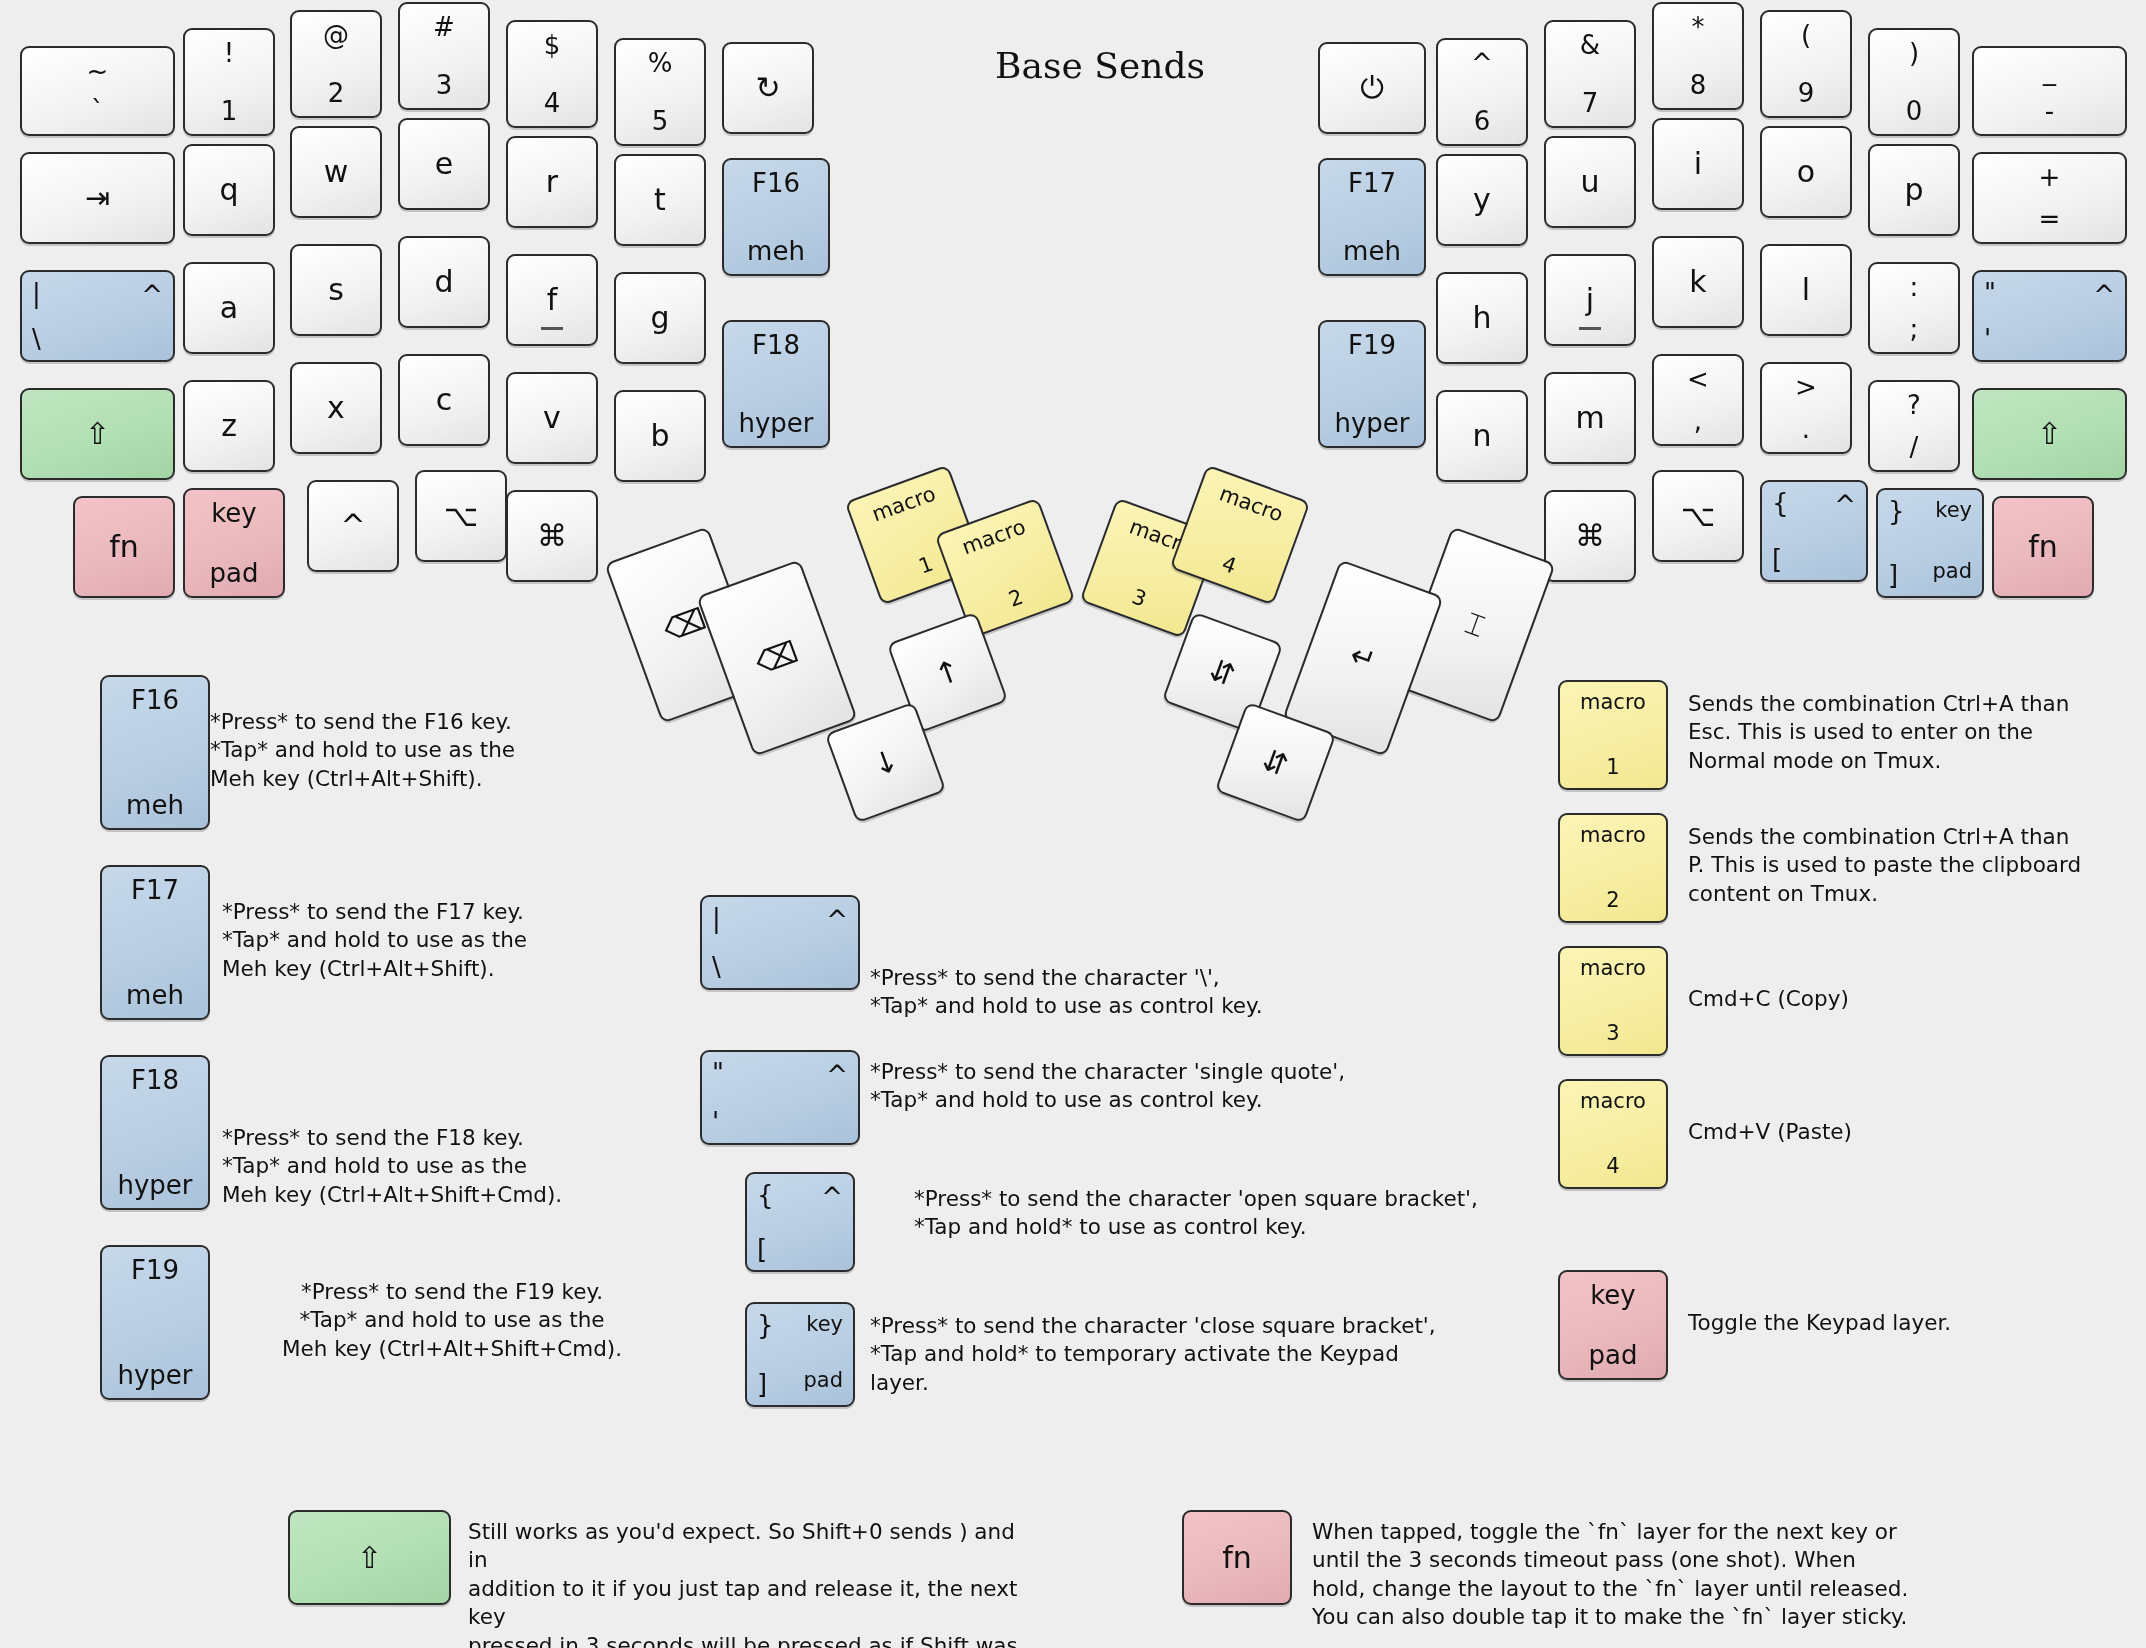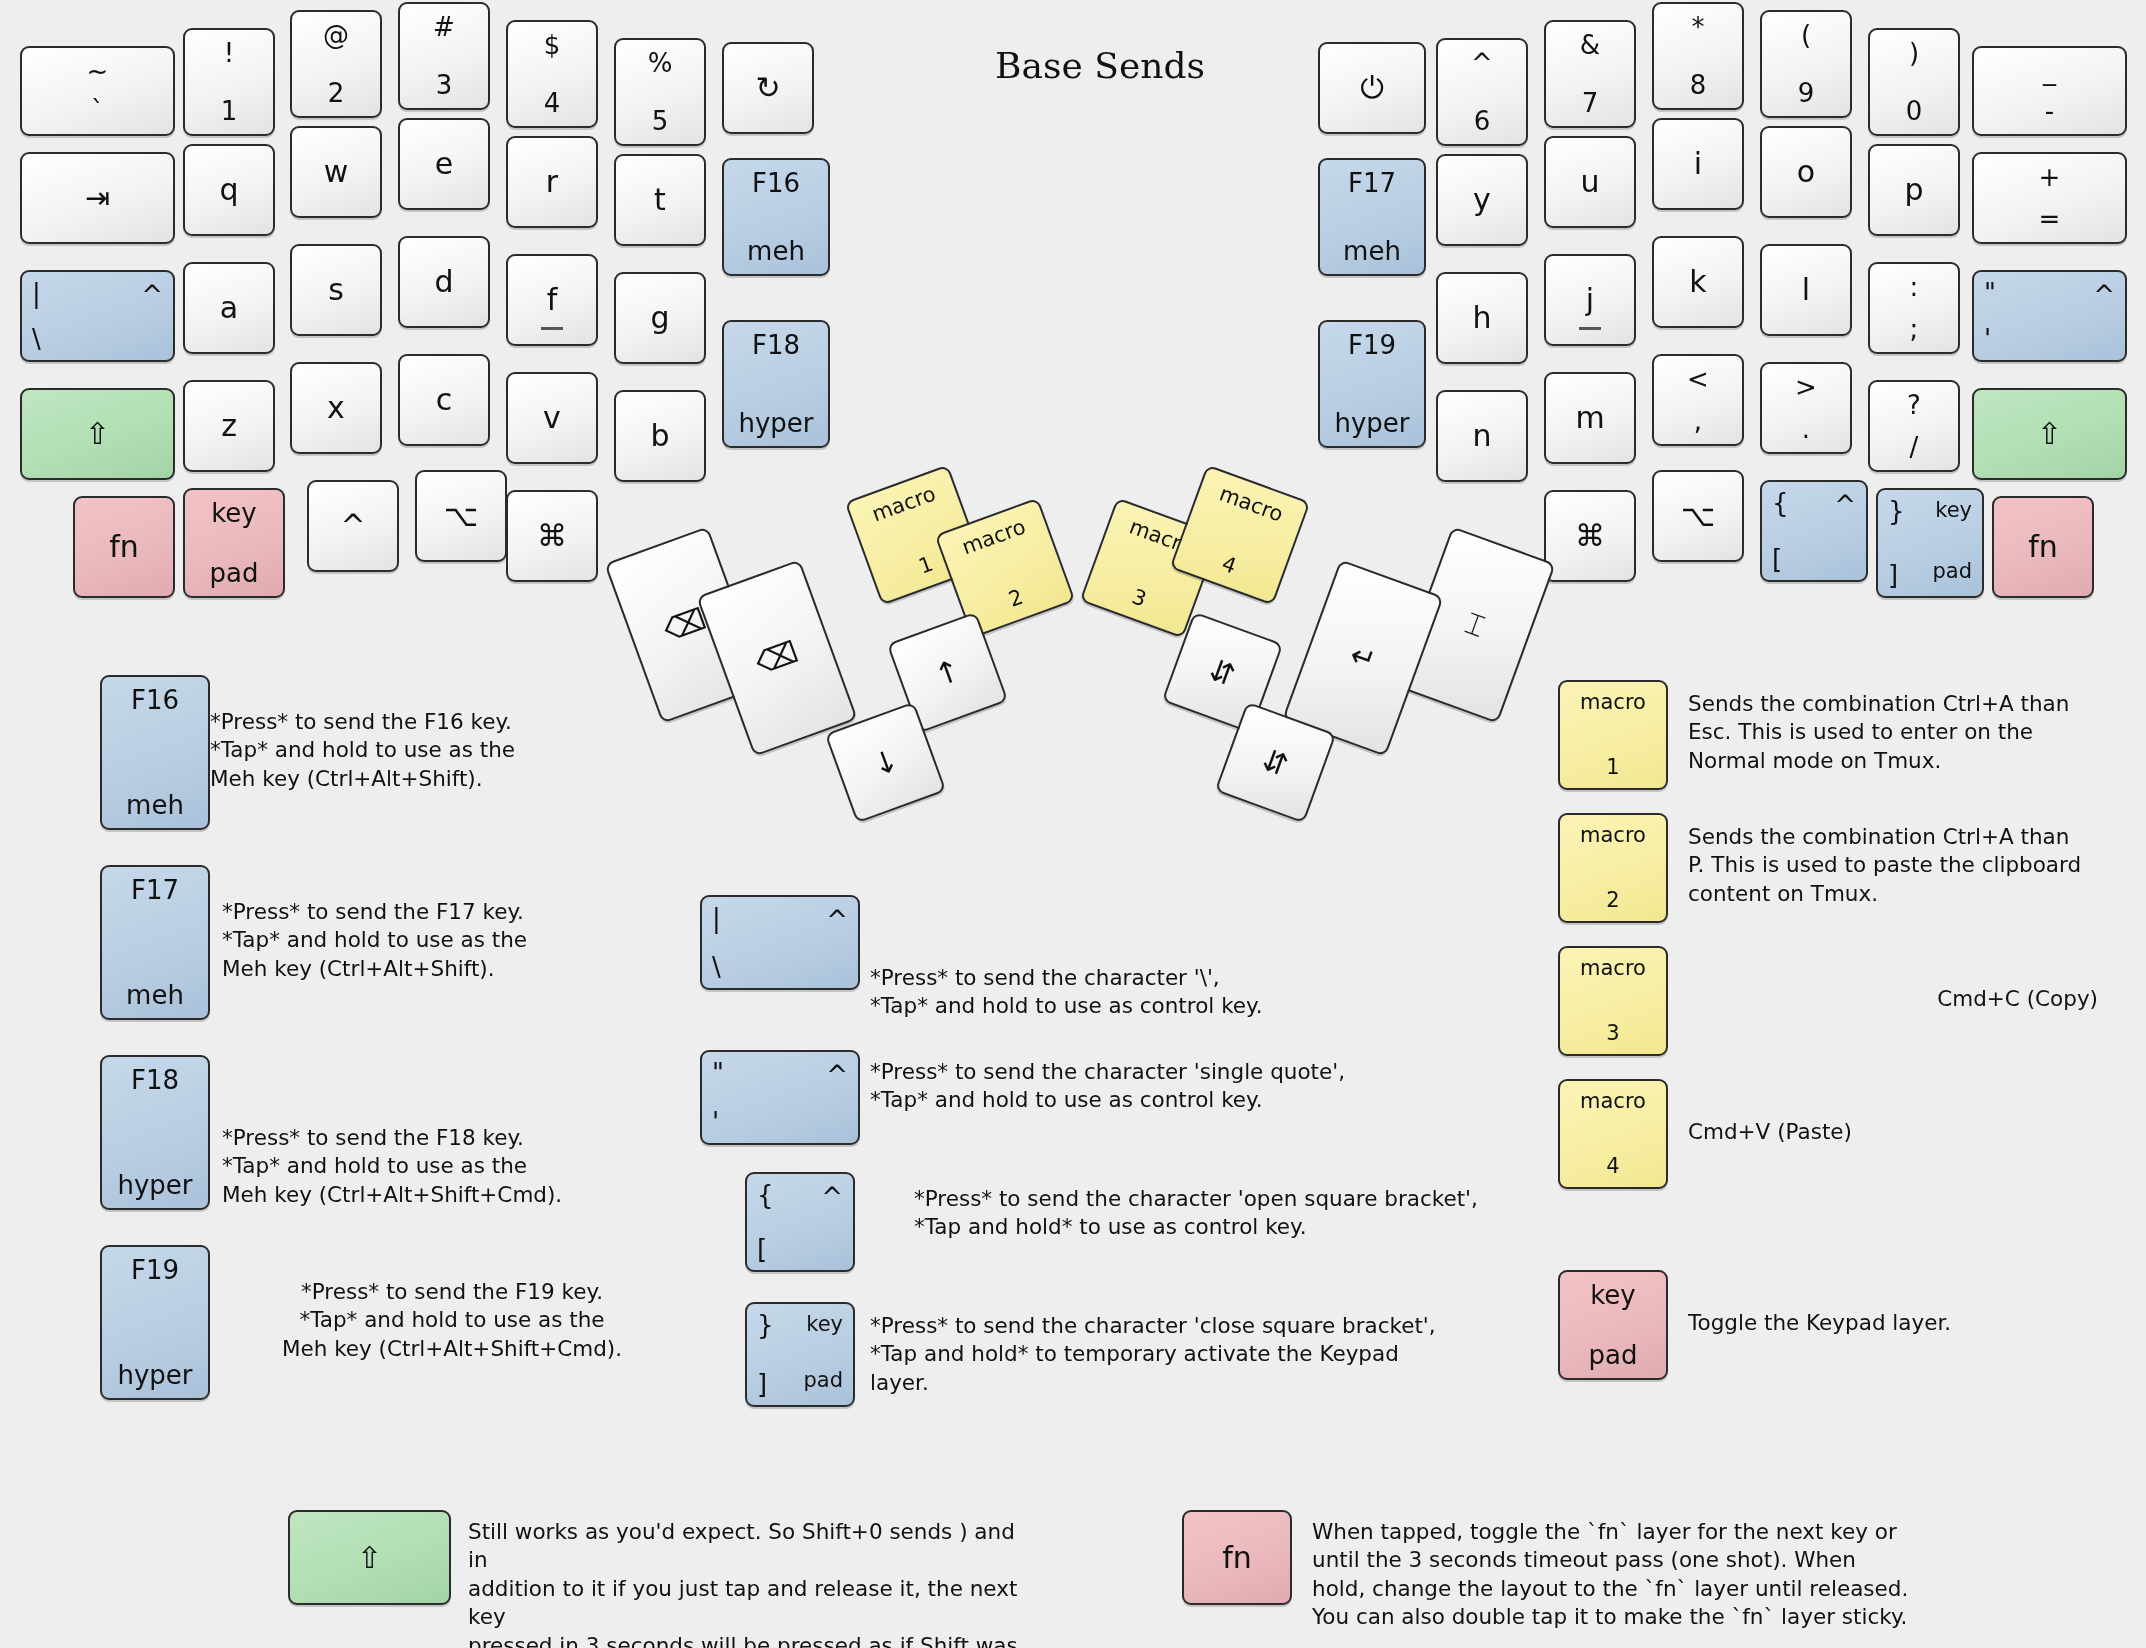--- a/index.html
+++ b/index.html
@@ -413,21 +413,21 @@
         <span class="lbl two-top small">macro</span>
         <span class="lbl two-bot small">2</span>
       </div>
       <div class="legend-text" style="left: 1688px; top: 823px; width: 410px;">Sends the combination Ctrl+A than
 P. This is used to paste the clipboard
 content on Tmux.</div>
       <div class="key yellow" style="left: 1558px; top: 946px; width: 110px; height: 110px;">
         <span class="lbl two-top small">macro</span>
         <span class="lbl two-bot small">3</span>
       </div>
-      <div class="legend-text" style="left: 1688px; top: 985px; width: 410px; text-align: right;">Cmd+C (Copy)</div>
+      <div class="legend-text" style="left: 1688px; top: 985px; width: 410px;">Cmd+C (Copy)</div>
       <div class="key yellow" style="left: 1558px; top: 1079px; width: 110px; height: 110px;">
         <span class="lbl two-top small">macro</span>
         <span class="lbl two-bot small">4</span>
       </div>
       <div class="legend-text" style="left: 1688px; top: 1118px; width: 410px;">Cmd+V (Paste)</div>
       <div class="key pink" style="left: 1558px; top: 1270px; width: 110px; height: 110px;">
         <span class="lbl two-top ">key</span>
         <span class="lbl two-bot ">pad</span>
       </div>
       <div class="legend-text" style="left: 1688px; top: 1309px; width: 410px;">Toggle the Keypad layer.</div>

